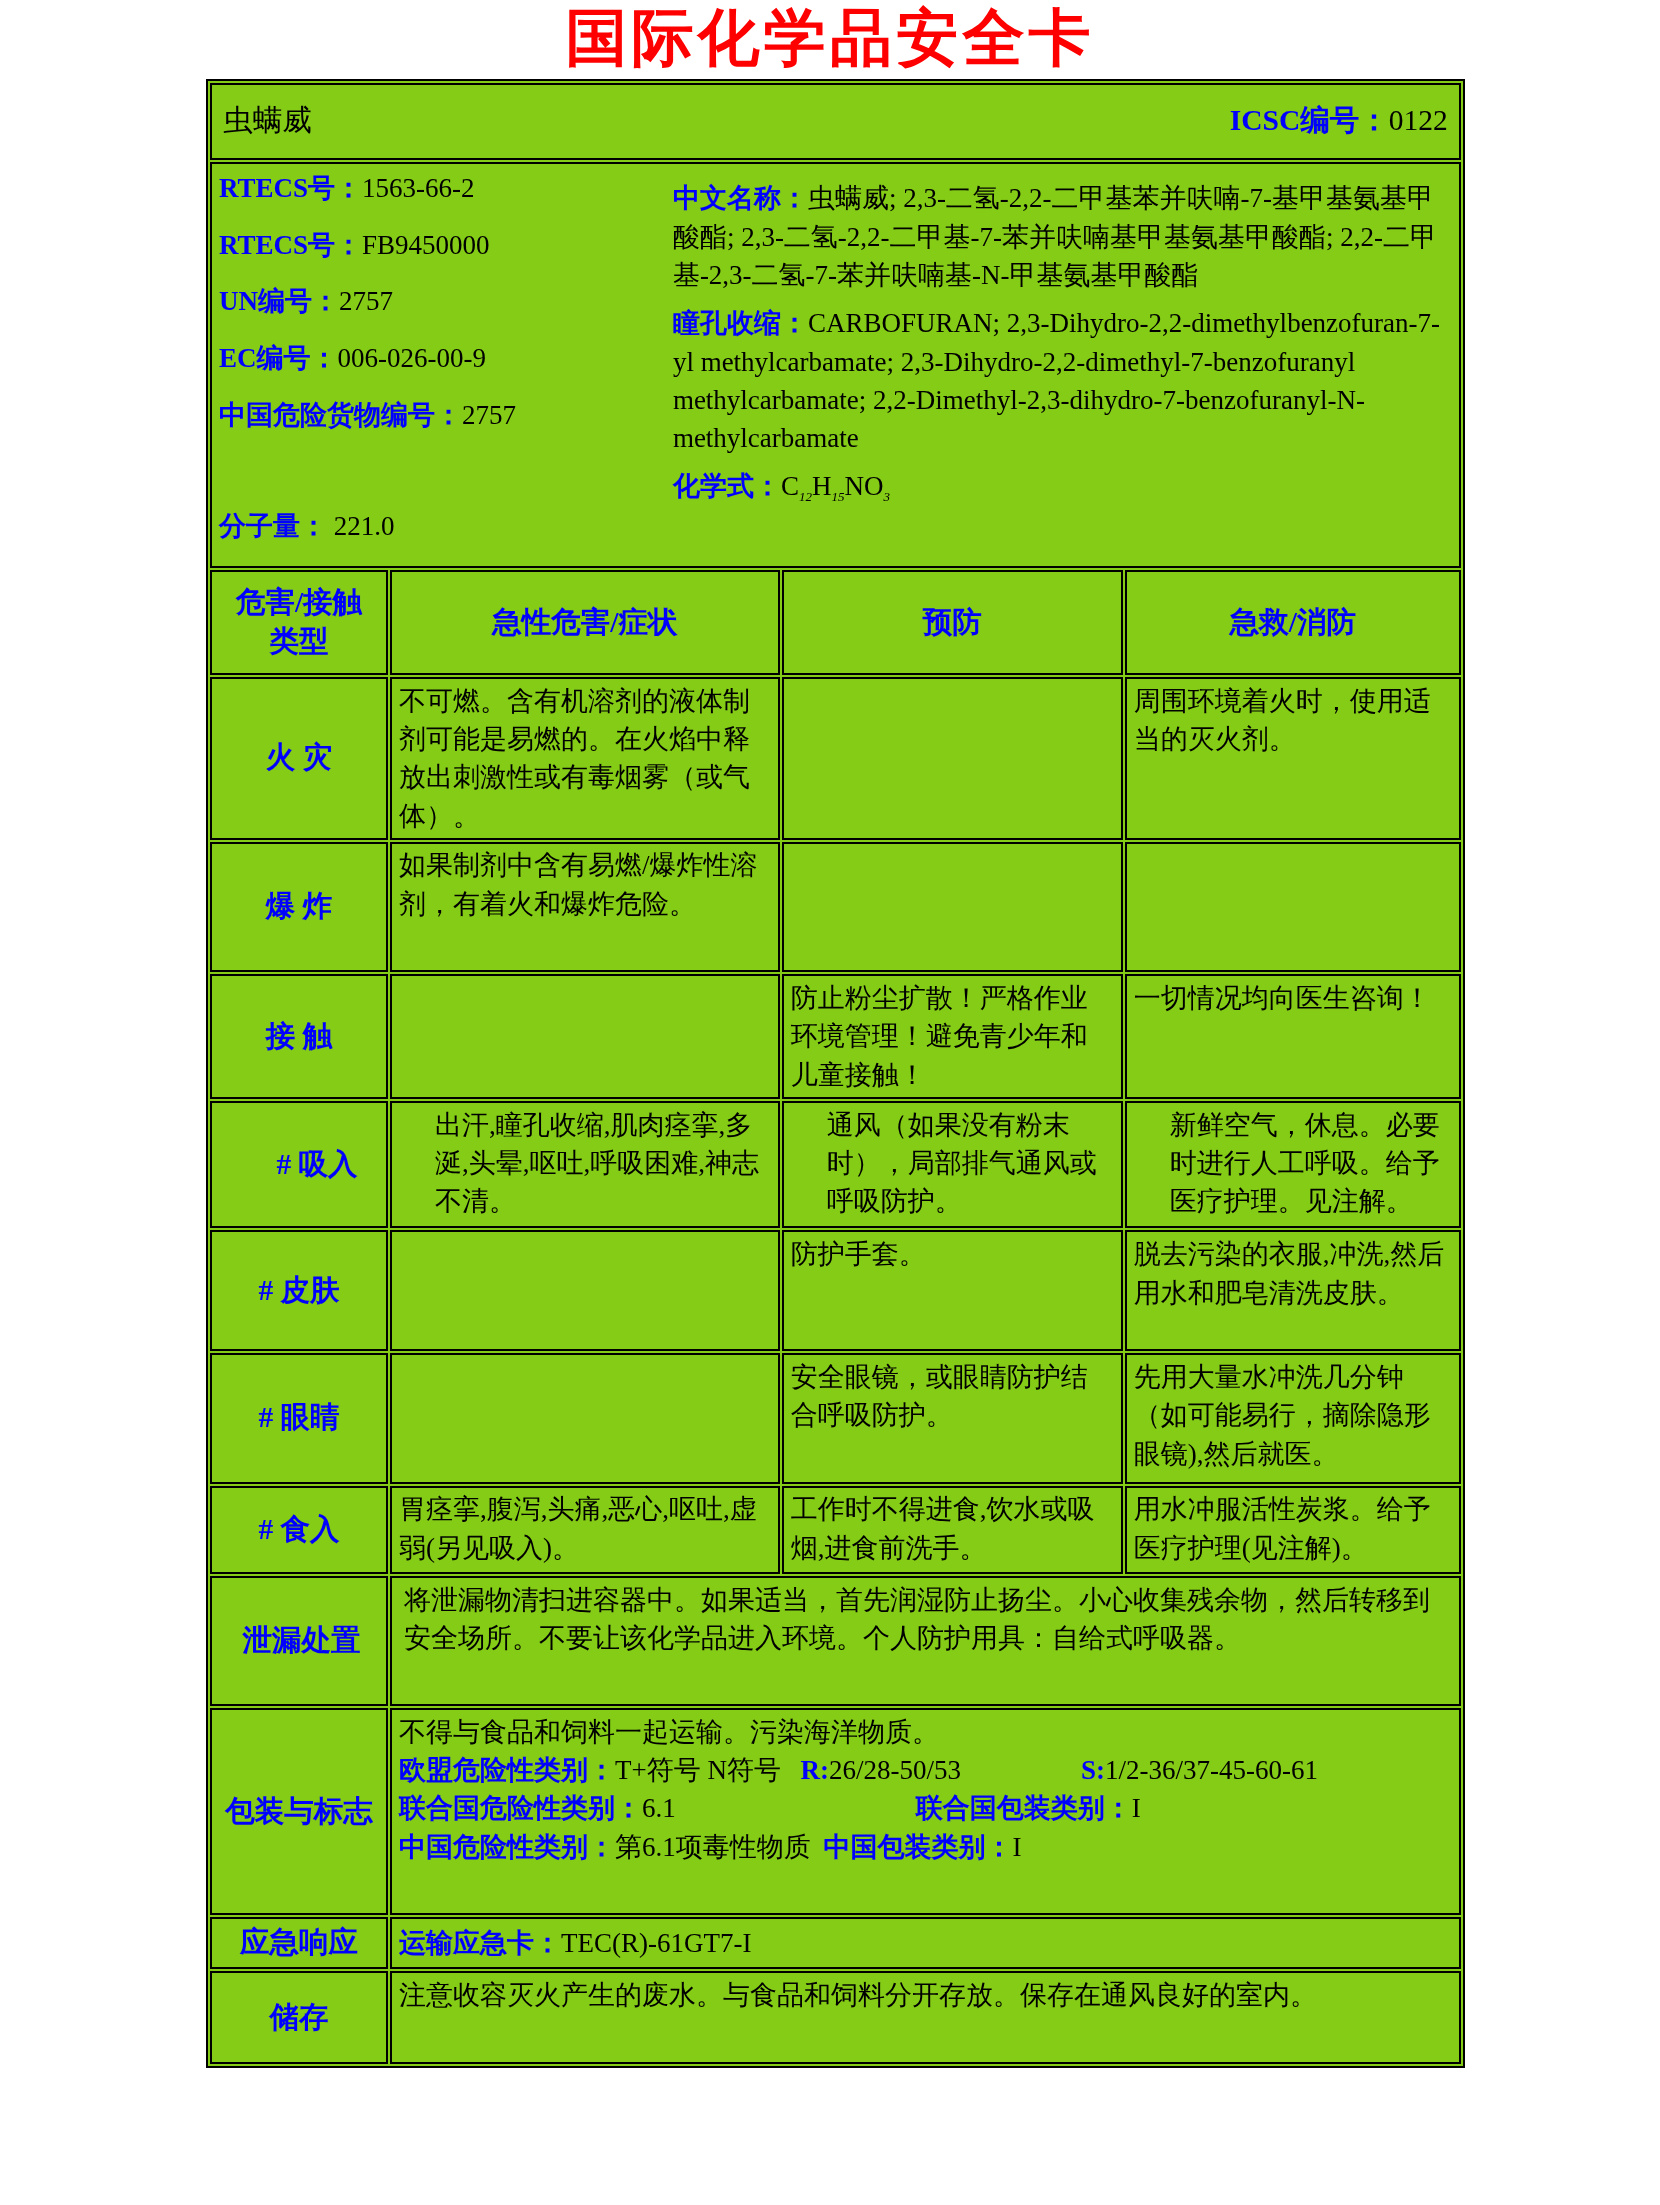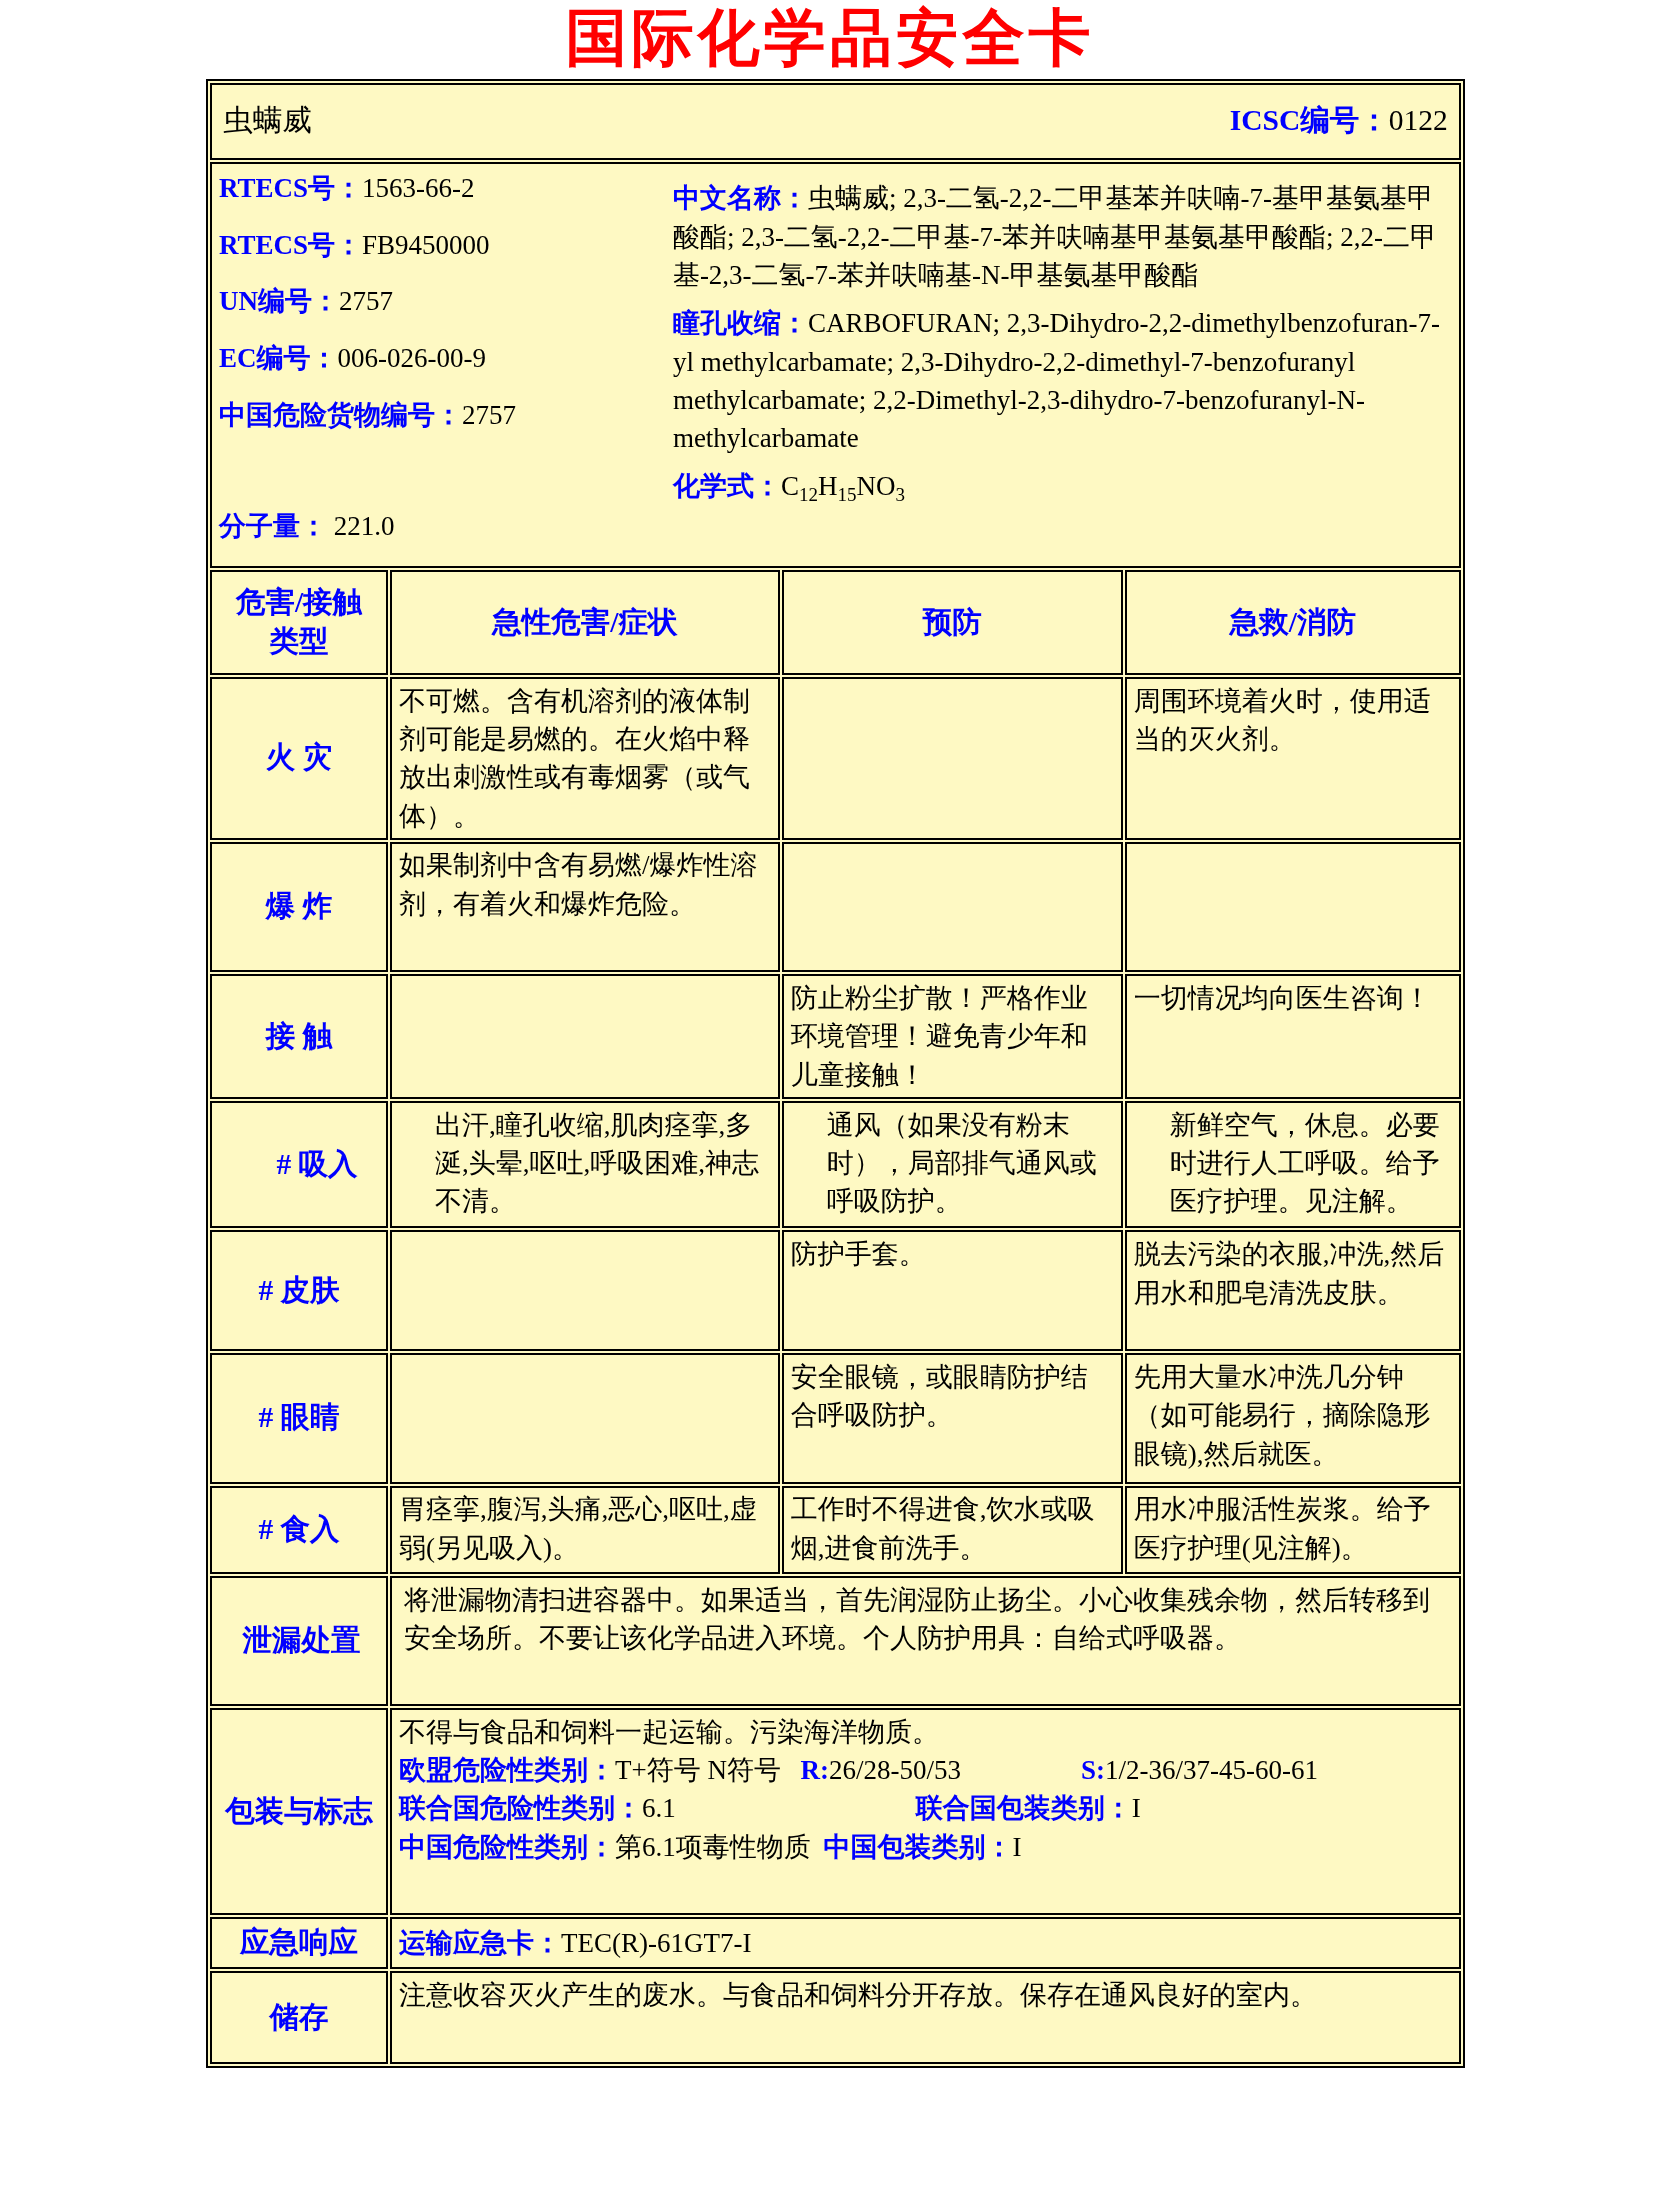--- a/index.html
+++ b/index.html
@@ -15,21 +15,21 @@
     text-align:center;
     font-size:62px; font-weight:bold; color:#ff0000;
     letter-spacing:4.2px;
     font-family:"Liberation Serif","DejaVu Serif",serif;
   }
   table.card {
     position:absolute; left:206px; top:79px;
     width:1259px;
     border-collapse:separate; border-spacing:2.1px;
     border:2.8px solid #000000;
-    background:#fef9c3;
+    background:#84cc16;
     table-layout:fixed;
   }
   td {
     border:2.1px solid #000000;
     padding:2.8px 7px;
     vertical-align:top;
     font-size:27px; line-height:1.42;
     overflow:hidden;
     word-break:break-word;
   }
@@ -39,21 +39,21 @@
   td.card-header { height:67px; vertical-align:middle; font-size:29.5px; }
   .hdr-flex { display:flex; justify-content:space-between; align-items:center; padding:0 4.2px; }
   
   td.info-cell { height:397px; }
   .info-flex { display:flex; height:100%; }
   .info-left { width:36%; display:flex; flex-direction:column; padding-top:2.8px; }
   .info-left .id-line { margin-bottom:18.3px; }
   .info-left .spacer { flex:1; }
   .info-right { flex:1; padding-top:2.8px; }
   .info-right p { margin:10px; }
-  sub { font-size:19px; }
+  sub { font-size:13px;font-style:italic; }
   
   td.thead { height:95px; vertical-align:middle; text-align:center; color:#0000ff; font-weight:bold; font-size:29.5px; line-height:1.35; }
   
   td.label-cell { vertical-align:middle; text-align:center; color:#0000ff; font-weight:bold; font-size:29.5px; }
   
   tr.r-fire td { height:151px; }
   tr.r-explosion td { height:121px; }
   tr.r-exposure td { height:114px; }
   tr.r-inhalation td { height:118px;padding-left:43px; }
   tr.r-skin td { height:111px; }

